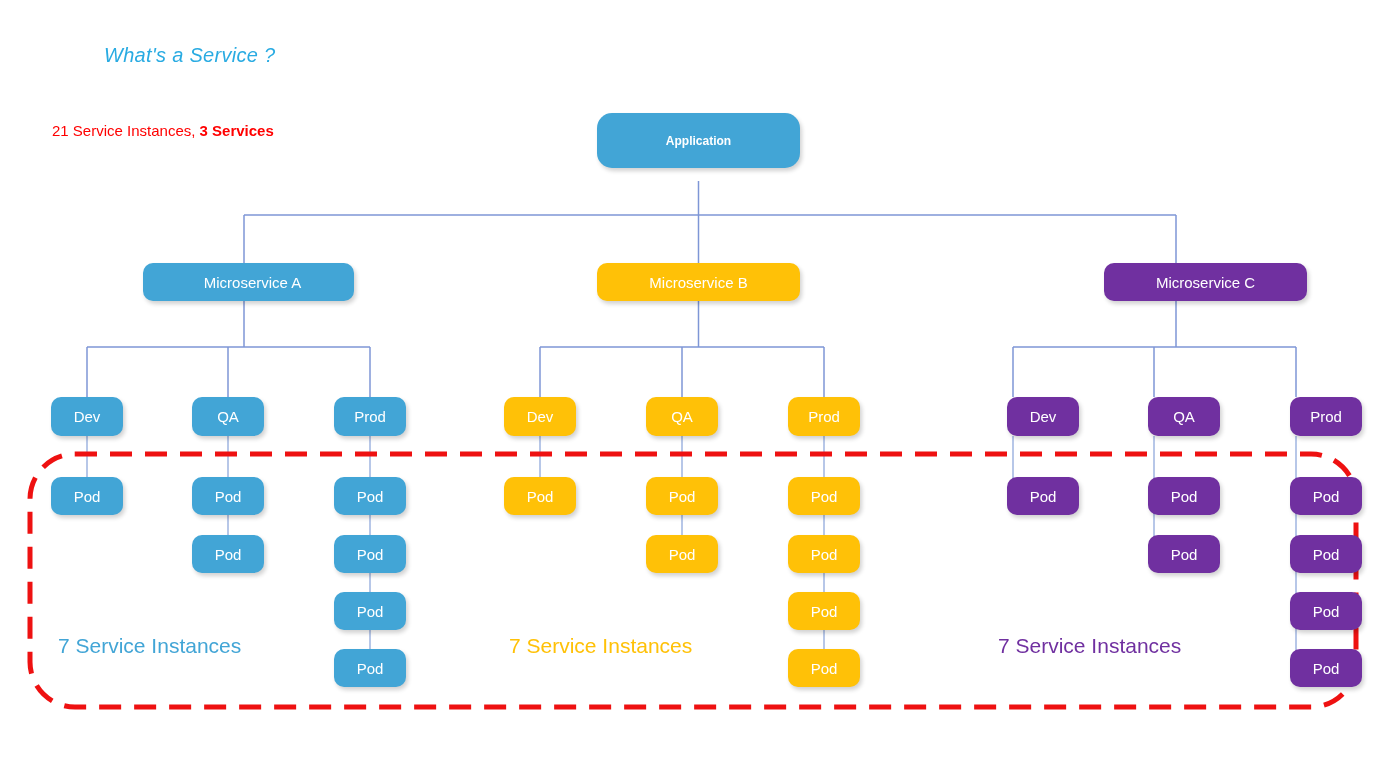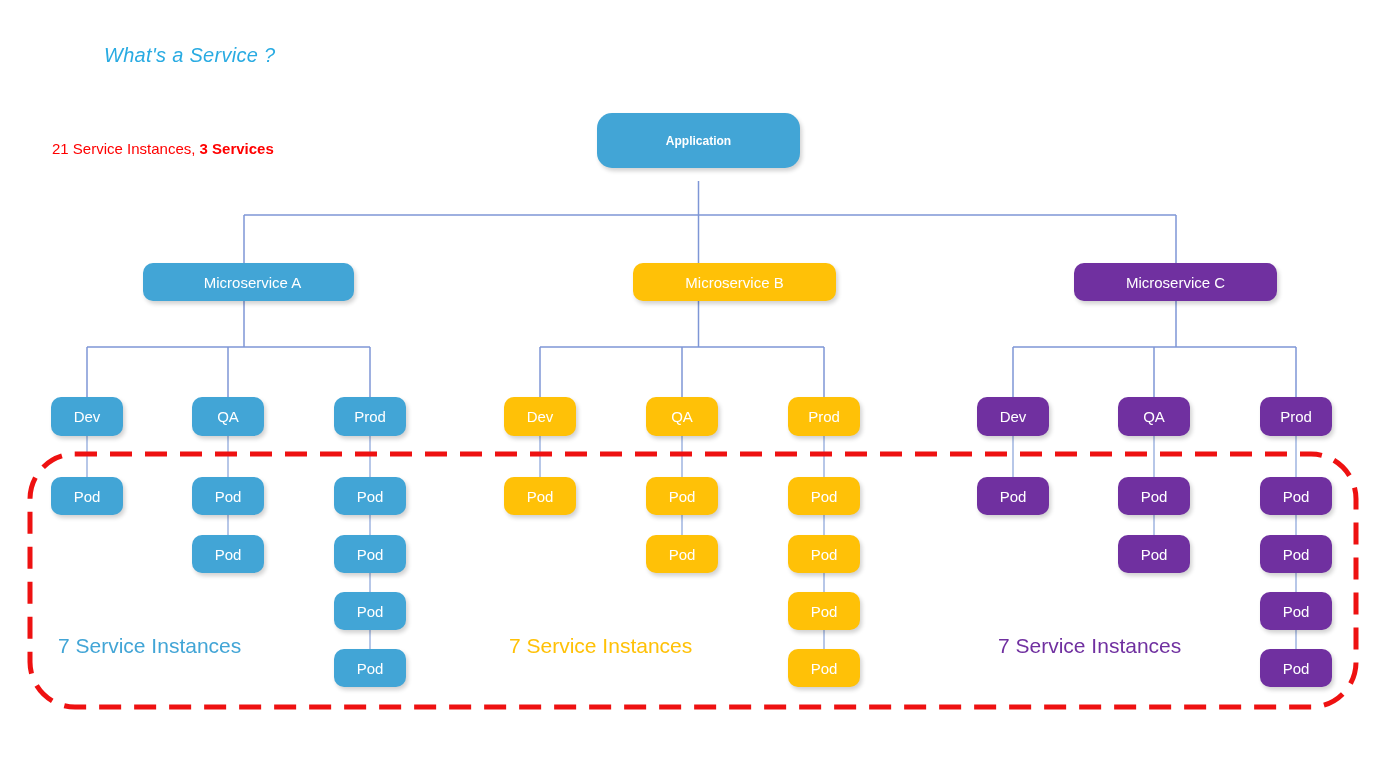--- a/index.html
+++ b/index.html
@@ -9,33 +9,33 @@
   }
   .lines{position:absolute;left:0;top:0;width:1386px;height:773px;}
   .conn{stroke:var(--c-connector);stroke-width:1.5;}
   .podconn{stroke:var(--c-podConnector);stroke-width:1.5;}
   .boundary{stroke:var(--c-dashedBorder);stroke-width:5;fill:none;stroke-dasharray:22 13;}
   .title{
     position:absolute;left:104px;top:44px;font-size:20px;color:var(--c-titleText);
     letter-spacing:0.3px;
     font-style:italic;
   }
-  .stats{position:absolute;left:52px;top:140px;font-size:15px;color:var(--c-statsText);}
+  .stats{position:absolute;left:52px;top:122px;font-size:15px;color:var(--c-statsText);}
   .stats .b{font-weight:bold;}
   .box{
     position:absolute;display:flex;align-items:center;justify-content:center;
     color:#ffffff;border-radius:10px;box-shadow:2px 3px 4px rgba(0,0,0,0.18);
     text-align:center;
   }
   .app{border-radius:15px;font-weight:bold;font-size:12px;}
   .ms{font-size:15px;}
   .sm{font-size:15px;}
   .blue{background:var(--c-blue);}
   .yellow{background:var(--c-yellow);}
-  .purple{background:var(--c-purple);}
+  .purple{background:var(--c-purple);margin-left:30px;}
   .inst{position:absolute;font-size:21px;}
   .inst-a{color:var(--c-blue);}
   .inst-b{color:var(--c-yellow);}
   .inst-c{color:var(--c-purple);}
 </style>
 </head>
 <body>
 
 <div class="canvas">
 
@@ -78,21 +78,21 @@
     <rect class="boundary" x="30" y="454" width="1326" height="253" rx="45"></rect>
   </svg>
 
   <div class="title">What's a Service ?</div>
 
   <div class="stats"><span>21 Service Instances, </span><span class="b">3 Services</span></div>
 
   <div class="box blue app" style="left:597px;top:113px;width:203px;height:55px;">Application</div>
 
   <div class="box blue ms" style="left:143px;top:263px;width:203px;height:38px;padding-left:8px;">Microservice A</div>
-  <div class="box yellow ms" style="left:597px;top:263px;width:203px;height:38px;margin-left:36px;">Microservice B</div>
+  <div class="box yellow ms" style="left:597px;top:263px;width:203px;height:38px;">Microservice B</div>
   <div class="box purple ms" style="left:1074px;top:263px;width:203px;height:38px;">Microservice C</div>
 
   <div class="box blue sm" style="left:51px;top:397px;width:72px;height:39px;">Dev</div>
   <div class="box blue sm" style="left:192px;top:397px;width:72px;height:39px;">QA</div>
   <div class="box blue sm" style="left:334px;top:397px;width:72px;height:39px;">Prod</div>
   <div class="box blue sm" style="left:51px;top:477px;width:72px;height:38px;">Pod</div>
   <div class="box blue sm" style="left:192px;top:477px;width:72px;height:38px;">Pod</div>
   <div class="box blue sm" style="left:192px;top:535px;width:72px;height:38px;">Pod</div>
   <div class="box blue sm" style="left:334px;top:477px;width:72px;height:38px;">Pod</div>
   <div class="box blue sm" style="left:334px;top:535px;width:72px;height:38px;">Pod</div>

